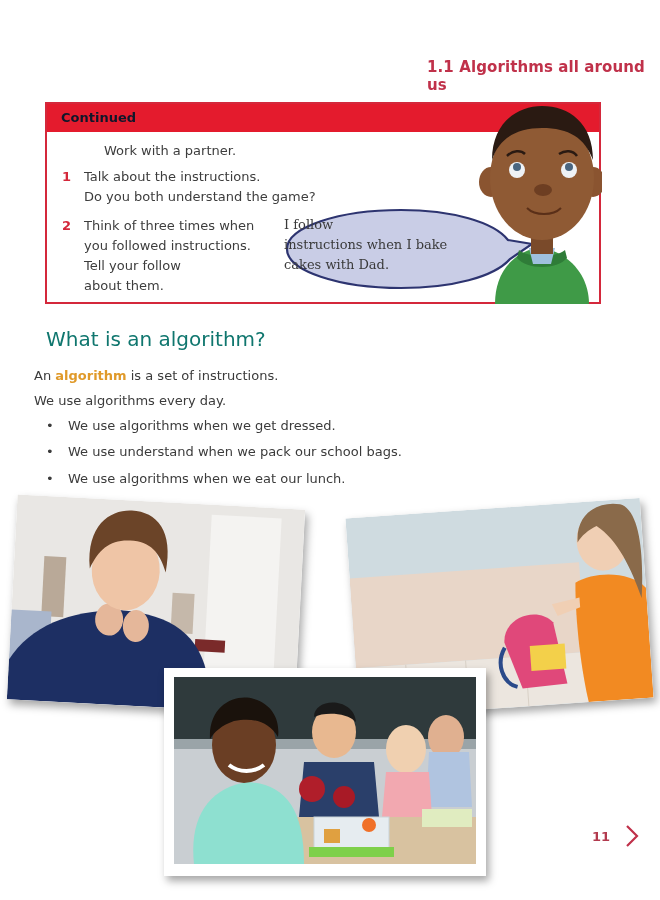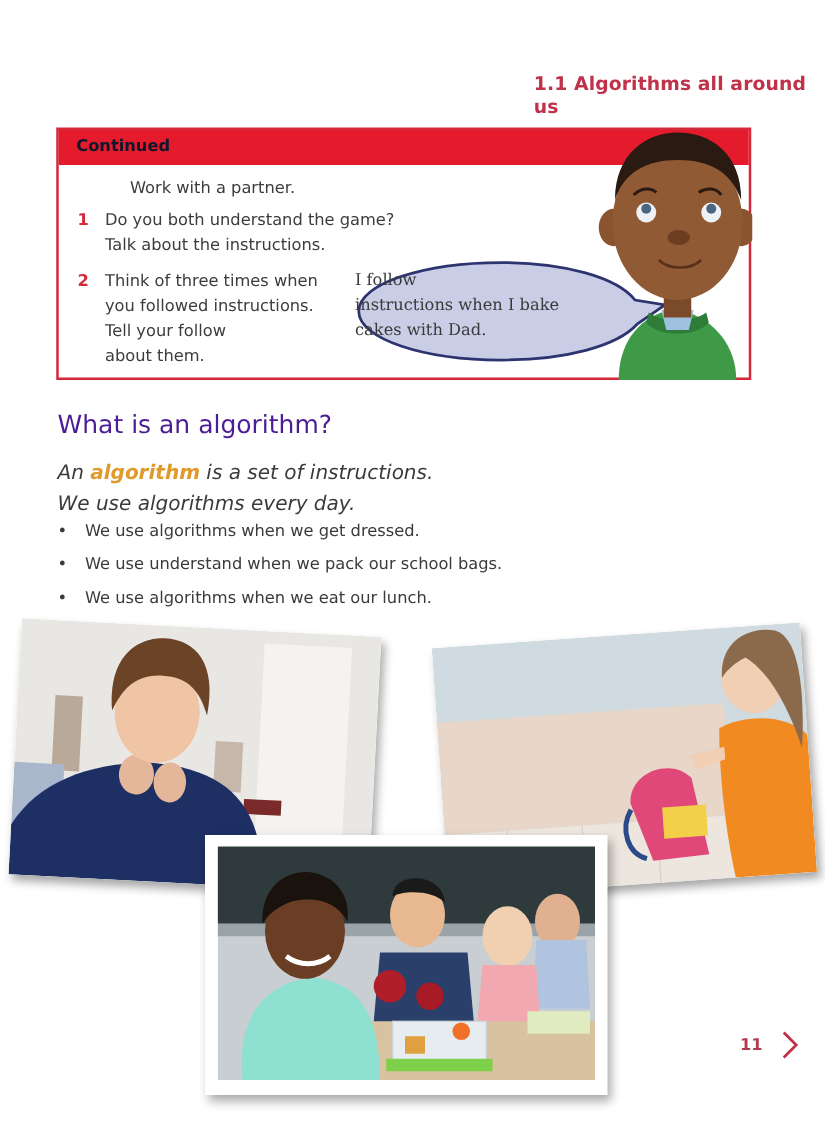--- a/index.html
+++ b/index.html
@@ -42,24 +42,24 @@
       position: absolute; left: 0; top: 8px; width: 232px; text-align: left;
       font-family: "DejaVu Serif", serif; font-size: 13px; line-height: 20px; color: #3a3a3a;
     }
 
     .character {
       position: absolute; left: 430px; top: -6px; width: 125px; height: 206px; overflow: hidden;
     }
 
     
     .section-title {
-      position: absolute; left: 46px; top: 327px; font-size: 20px; color: #4c1d95;
+      position: absolute; left: 46px; top: 327px; font-size: 20px; color: #0f766e;
     }
     .para {
-      position: absolute; left: 46px; font-size: 16px; color: #3b3b3b; font-style: italic;
+      position: absolute; left: 34px; font-size: 13px; color: #3b3b3b;
     }
     .para-1 { top: 368px; }
     .para-2 { top: 393px; }
     .keyword { color: #e09a2a; font-weight: bold; }
     .bullet {
       position: absolute; left: 46px; font-size: 13px; color: #3b3b3b;
     }
     .bullet .dot { position: absolute; left: 0; top: 0; }
     .bullet .btxt { position: absolute; left: 22px; top: 0; white-space: nowrap; }
     .b1 { top: 418px; } .b2 { top: 444px; } .b3 { top: 471px; }
@@ -99,22 +99,22 @@
 <div class="activity-box">
   <div class="activity-header">
     <span class="activity-header-label">Continued</span>
   </div>
 
   <div class="activity-intro">Work with a partner.</div>
 
   <div class="activity-item item-1">
     <span class="num">1</span>
     <div class="txt">
+      <div>Talk about the instructions.</div>
       <div>Do you both understand the game?</div>
-      <div>Talk about the instructions.</div>
     </div>
   </div>
 
   <div class="activity-item item-2">
     <span class="num">2</span>
     <div class="txt">
       <div>Think of three times when</div>
       <div>you followed instructions.</div>
       <div>Tell your follow</div>
       <div>about them.</div>

